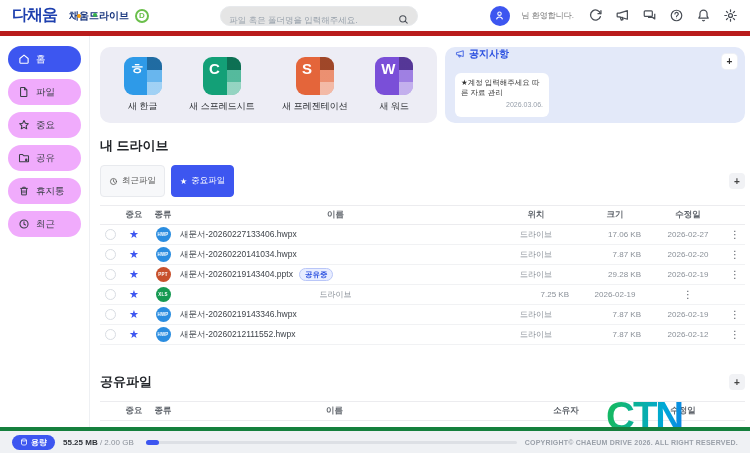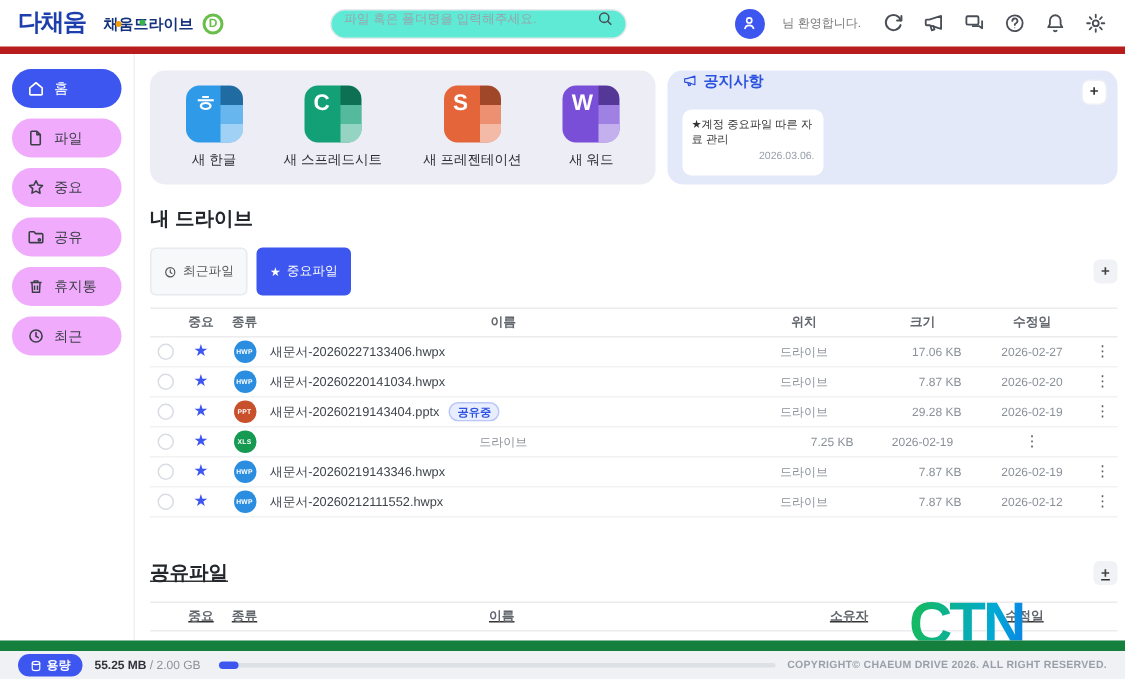--- a/index.html
+++ b/index.html
@@ -10,21 +10,21 @@
   
   .topbar { height:36px; display:flex; align-items:center; padding:0 12px; border-bottom:5px solid #b91c1c; background:#fff; }
   .logo { display:flex; align-items:center; gap:6px; }
   .logo-mark { position:relative; font-size:16px; font-weight:800; letter-spacing:-1px; color:#1d3fae; }
   .logo-mark i { position:absolute; width:4px; height:4px; border-radius:50%; }
   .logo-mark i.d1 { background:#f59e0b; top:-2px; left:14px; }
   .logo-mark i.d2 { background:#35b24a; top:-3px; left:30px; }
   .logo-brand { font-size:10px; font-weight:800; color:#15337c; }
   .logo-badge { width:14px; height:14px; border:2px solid #6abf4b; border-radius:50%; color:#6abf4b; font-size:8px; font-weight:800; display:flex; align-items:center; justify-content:center; }
   .search-wrap { flex:1; display:flex; justify-content:center; }
-  .searchbox { width:198px; height:20px; background:#5eead4; border:1px solid #e7e9ec; border-radius:10px; display:flex; align-items:flex-start; padding:0 8px;gap:36px; }
+  .searchbox { width:198px; height:20px; background:#e5e5e5; border:1px solid #e7e9ec; border-radius:10px; display:flex; align-items:flex-end; padding:0 8px;gap:36px; }
   .searchbox input { flex:1; border:none; outline:none; background:transparent; font-size:8.5px; color:#555; font-family:inherit; }
   .searchbox input::placeholder { color:#9aa3ad; }
   .searchbox .icn { width:11px; height:11px; color:#4a4f57; flex:none; }
   .userarea { display:flex; align-items:center; gap:12px;text-align:right; }
   .avatar { width:20px; height:20px; border-radius:50%; background:var(--accent,#3d56f0); display:flex; align-items:center; justify-content:center; color:#fff; }
   .avatar .icn { width:11px; height:11px; }
   .welcome { font-size:8px; color:#777; margin-right:2px; white-space:nowrap; }
   .hicon { width:15px; height:15px; color:#4a4f57; display:inline-flex; cursor:pointer; }
   .icn svg { width:100%; height:100%; display:block; }
 
@@ -70,33 +70,33 @@
   .th { text-align:center; }
   .cell { font-size:8px; color:#8a9098; text-align:center; }
   .cell.size { text-align:right; padding-right:10px; }
   .check { width:11px; height:11px; border:1.4px solid #d9dde3; border-radius:50%; margin:0 auto; cursor:pointer; background:#fff; }
   .star { color:var(--accent,#3d56f0); font-size:11px; text-align:center; cursor:pointer; line-height:1; }
   .ftype { width:15px; height:15px; border-radius:50%; margin:0 auto; color:#fff; font-size:4.5px; font-weight:800; display:flex; align-items:center; justify-content:center; letter-spacing:.2px; }
   .namecell { display:flex; align-items:center; gap:6px; font-size:8.5px; color:#3f444b; padding-left:2px; overflow:hidden; white-space:nowrap; }
   .badge { font-size:7.5px; font-weight:700; color:#2c51e0; background:#e8edff; border:1px solid #b9c6f8; border-radius:8px; padding:1px 5px; line-height:1.2; }
   .kebab { text-align:center; color:#565b63; font-size:10px; cursor:pointer; letter-spacing:0; }
 
-  .shared { margin-top:28px;text-decoration:underline; }
+  .shared { margin-top:28px; }
   .shared-head { display:flex; align-items:center; }
   .shared-head .sq-btn { margin-left:auto; }
   .shared .trow { grid-template-columns:20px 28px 30px 1fr 150px 84px 20px; }
   .shared .table { margin-top:10px; }
 
   
   .ctn { position:absolute; left:606px; top:394px; font-size:40px; font-weight:900; letter-spacing:-2px;
          background:linear-gradient(95deg,#14b866 10%,#00a8d8 75%,#0c84e4);
          -webkit-background-clip:text; background-clip:text; color:transparent; z-index:6; pointer-events:none; }
 
   
-  .footer { position:absolute; left:0; right:0; bottom:0; height:26px; background:#eff1f4; border-top:7px solid #15803d; display:flex; align-items:center; padding:0 12px; gap:8px; z-index:7; }
+  .footer { position:absolute; left:0; right:0; bottom:0; height:26px; background:#eff1f4; border-top:4px solid #15803d; display:flex; align-items:center; padding:0 12px; gap:8px; z-index:7; }
   .storage-pill { height:15px; background:var(--accent,#3d56f0); color:#fff; border-radius:8px; padding:0 8px; display:flex; align-items:center; gap:3px; font-size:8px; font-weight:700; cursor:pointer; }
   .storage-pill .icn { width:8px; height:8px; }
   .usage { font-size:8px; color:#8b919a; white-space:nowrap; }
   .usage b { color:#30343a; }
   .progress { flex:1; max-width:400px; height:3px; background:#dde0e5; border-radius:2px; position:relative; margin-left:4px; }
   .progress-fill { position:absolute; left:0; top:-1px; height:5px; min-width:13px; background:var(--accent,#3d56f0); border-radius:3px; }
   .copyright { margin-left:auto; font-size:7px; font-weight:700; color:#9aa0a9; letter-spacing:.2px; white-space:nowrap; }
 </style>
 </head>
 <body>
@@ -315,21 +315,21 @@
           <div class="notice-title">
             <span class="icn">
                 <svg viewBox="0 0 16 16">
                   <use href="#i-megaphone"></use>
                 </svg>
               </span>
             <span>공지사항</span>
           </div>
           <span class="more-btn">+</span>
           <div class="notice-card">
-            <div class="notice-text">★계정 중요파일 따른 자료 관리</div>
+            <div class="notice-text">★계정 입력해주세요 따른 자료 관리</div>
             <div class="notice-date">2026.03.06.</div>
           </div>
         </div>
       </div>
 
       <section class="mydrive">
         <h2 class="section-title">내 드라이브</h2>
         <div class="chips">
           <span class="chip">
               <span class="icn">

